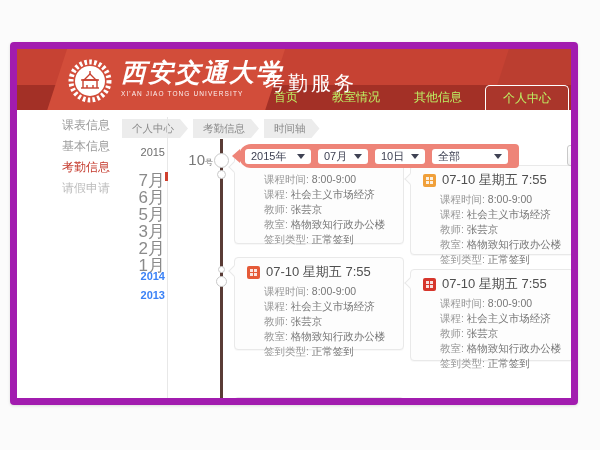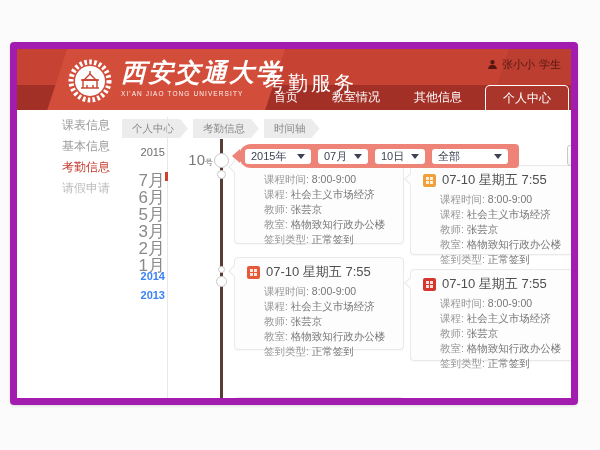--- a/index.html
+++ b/index.html
@@ -23,21 +23,21 @@
   .uni-cn { font-family:"DejaVu Serif",serif; font-style:italic; font-weight:bold;
             font-size:25px; letter-spacing:2px; line-height:30px; white-space:nowrap; }
   .uni-en { font-size:6.5px; letter-spacing:1.1px; opacity:.92; margin-top:2px; white-space:nowrap; }
   .service-title { position:absolute; left:248px; top:21px; z-index:3; color:#fff; font-size:20px;
                    letter-spacing:3px; white-space:nowrap; }
 
   .user-chip { position:absolute; right:10px; top:8px; z-index:3; display:flex; align-items:center;
                gap:4px; color:#571711; font-size:11px; cursor:pointer; }
 
   .nav-tabs { position:absolute; right:2px; bottom:0; height:25px; display:flex; align-items:stretch; z-index:3; }
-  .nav-tab { color:#ffffff; font-size:12px; padding:0 17px; display:flex; align-items:center; cursor:pointer; }
+  .nav-tab { color:#bef264; font-size:12px; padding:0 17px; display:flex; align-items:center; cursor:pointer; }
   .nav-tab.active { border:1px solid #fff; border-bottom:none; border-radius:5px 5px 0 0;
                     background:#aa362b; margin-left:6px; }
 
   
   .sidebar { position:absolute; left:0; top:66px; width:110px; }
   .side-item { height:21px; line-height:21px; padding-left:45px; font-size:12px; color:#9a9a9a; cursor:pointer; white-space:nowrap; }
   .side-item.active { color:#c53b2e; }
   .side-item.dim { color:#bdbdbd; }
 
   
@@ -115,28 +115,20 @@
           <path d="M20 27 v3 M26 27 v3"></path>
         </g>
       </svg>
       <div class="logo-text">
         <div class="uni-cn">西安交通大学</div>
         <div class="uni-en">XI'AN JIAO TONG UNIVERSITY</div>
       </div>
     </div>
     <div class="service-title">考勤服务</div>
 
-    <div class="user-chip">
-      <svg width="11" height="11" viewBox="0 0 12 12">
-        <circle cx="6" cy="3.4" r="2.4" fill="#571711"></circle>
-        <path d="M1.2 11 a4.8 4.8 0 0 1 9.6 0 z" fill="#571711"></path>
-      </svg>
-      <span>张小小</span>
-      <span>学生</span>
-    </div>
 
     <div class="nav-tabs">
       <div class="nav-tab">首页</div>
       <div class="nav-tab">教室情况</div>
       <div class="nav-tab">其他信息</div>
       <div class="nav-tab active">个人中心</div>
     </div>
   </div>
 
   <div class="sidebar">

